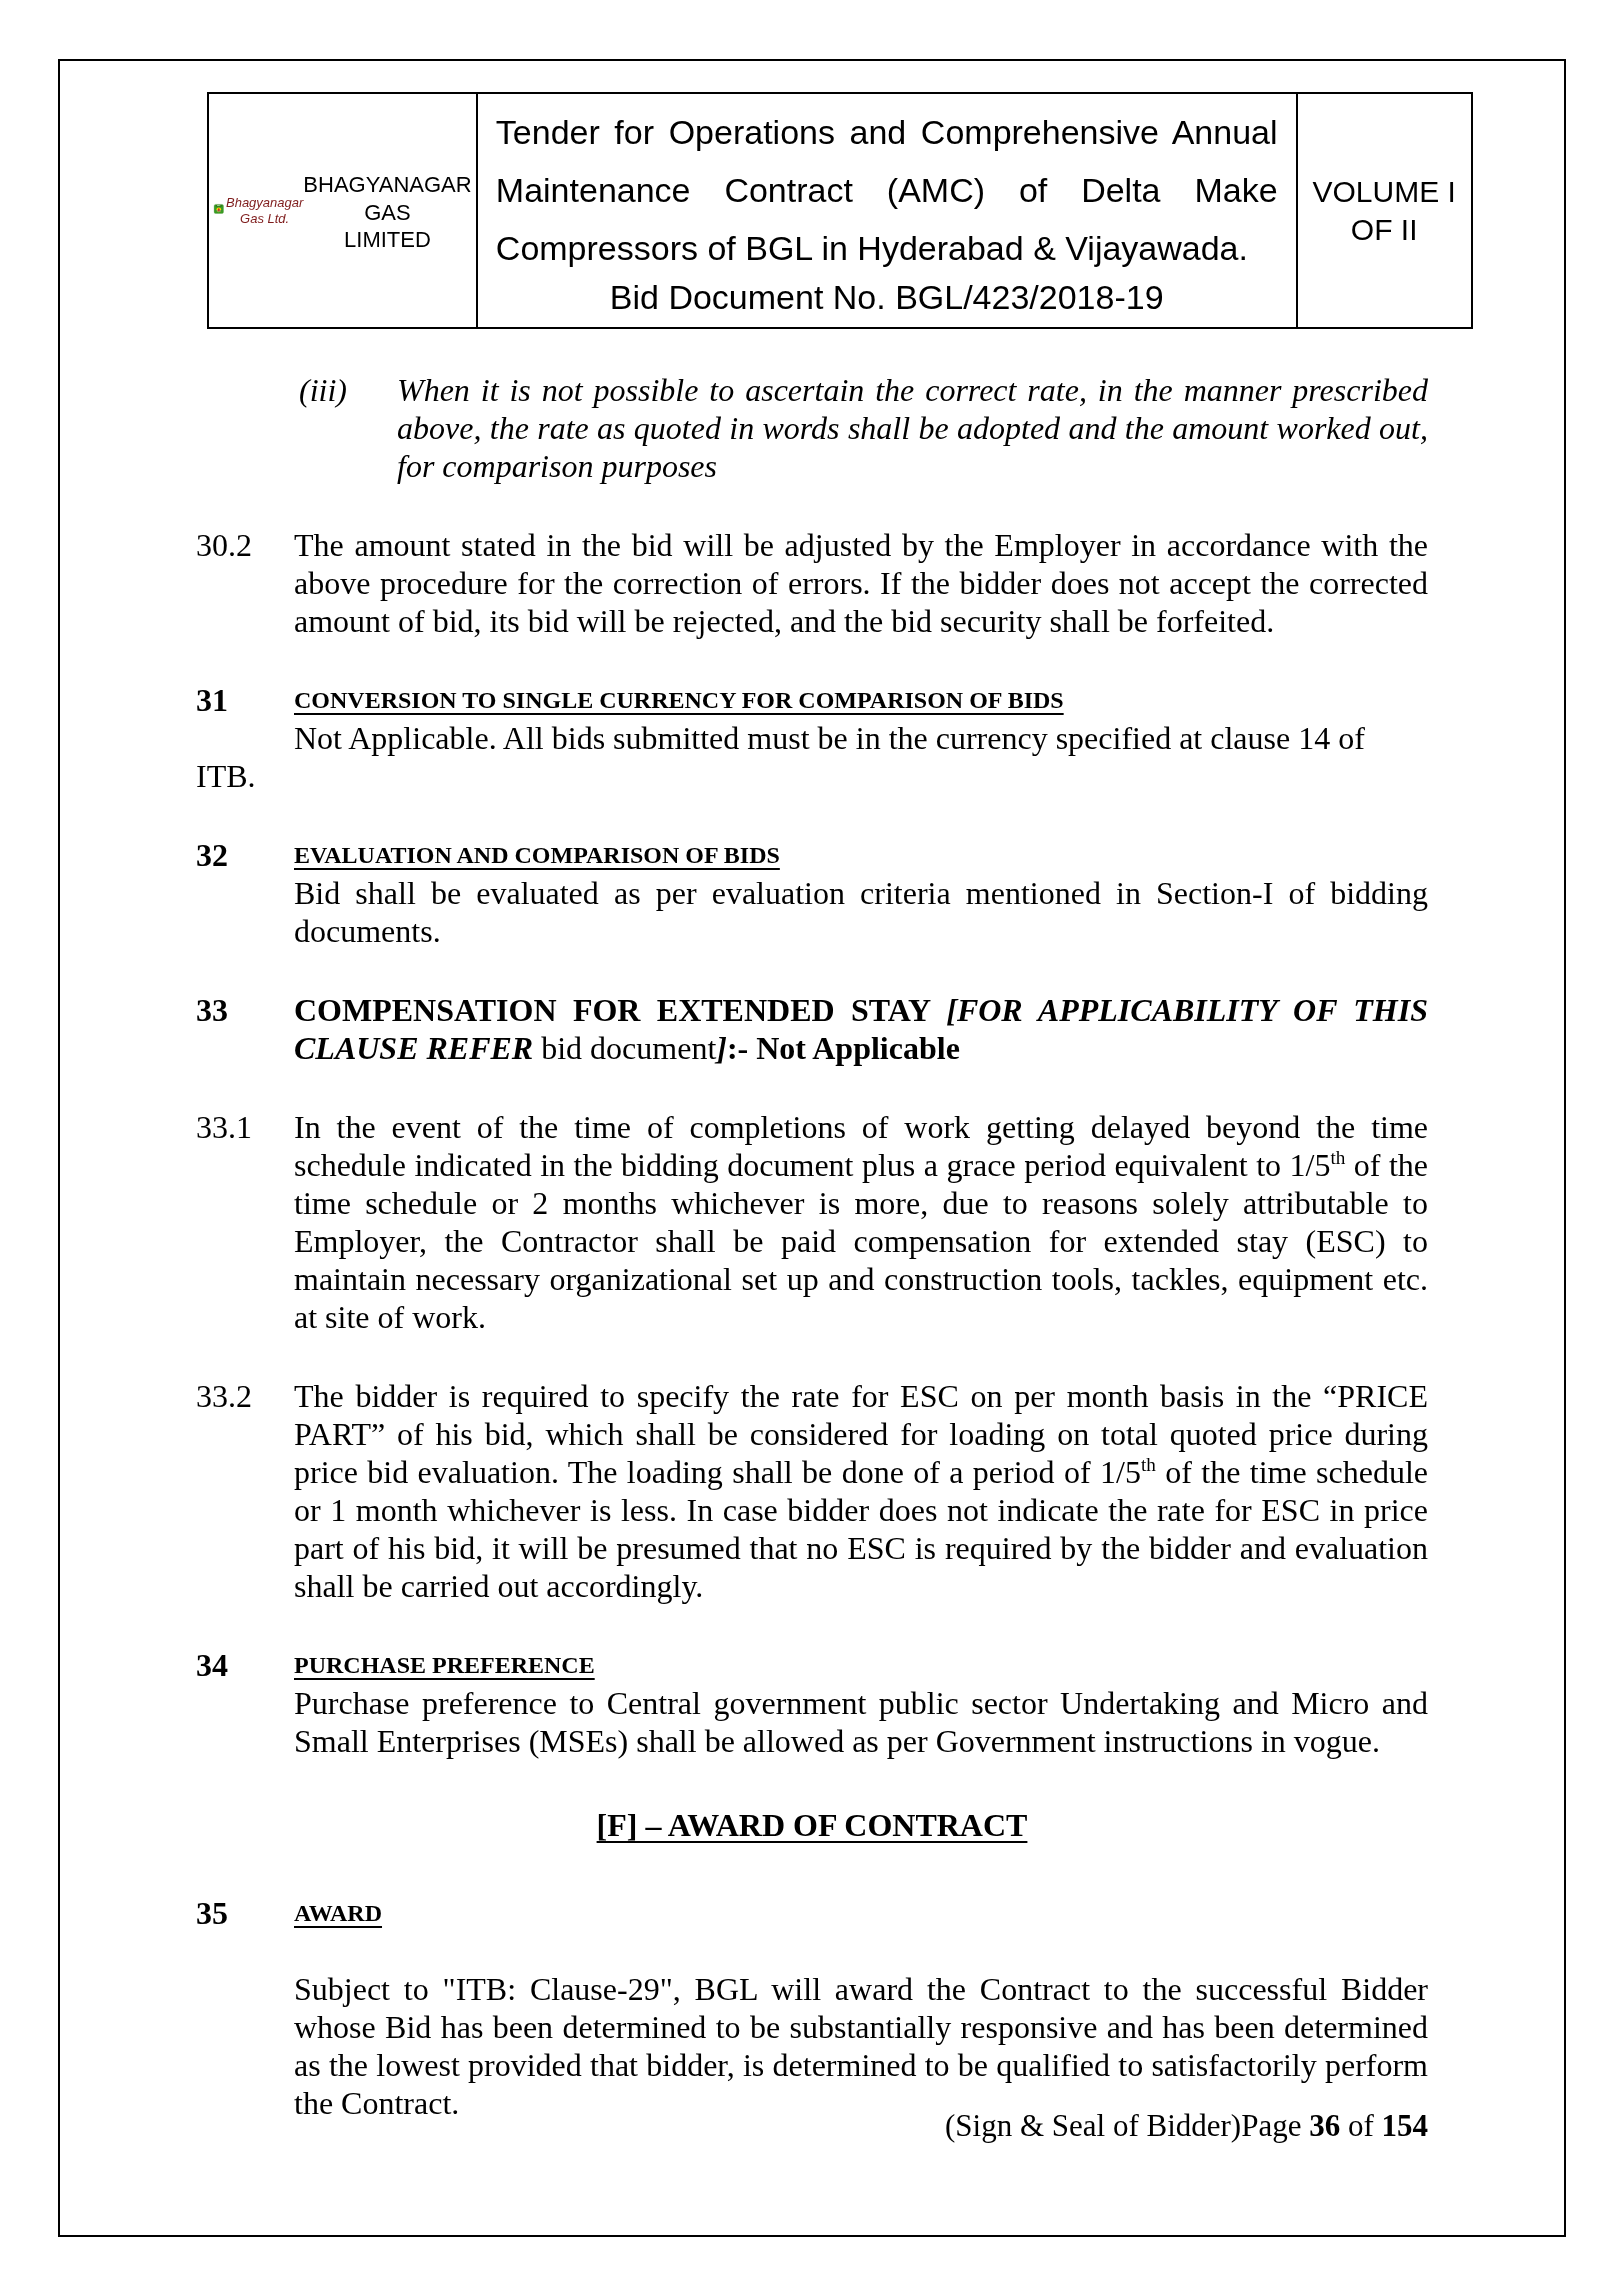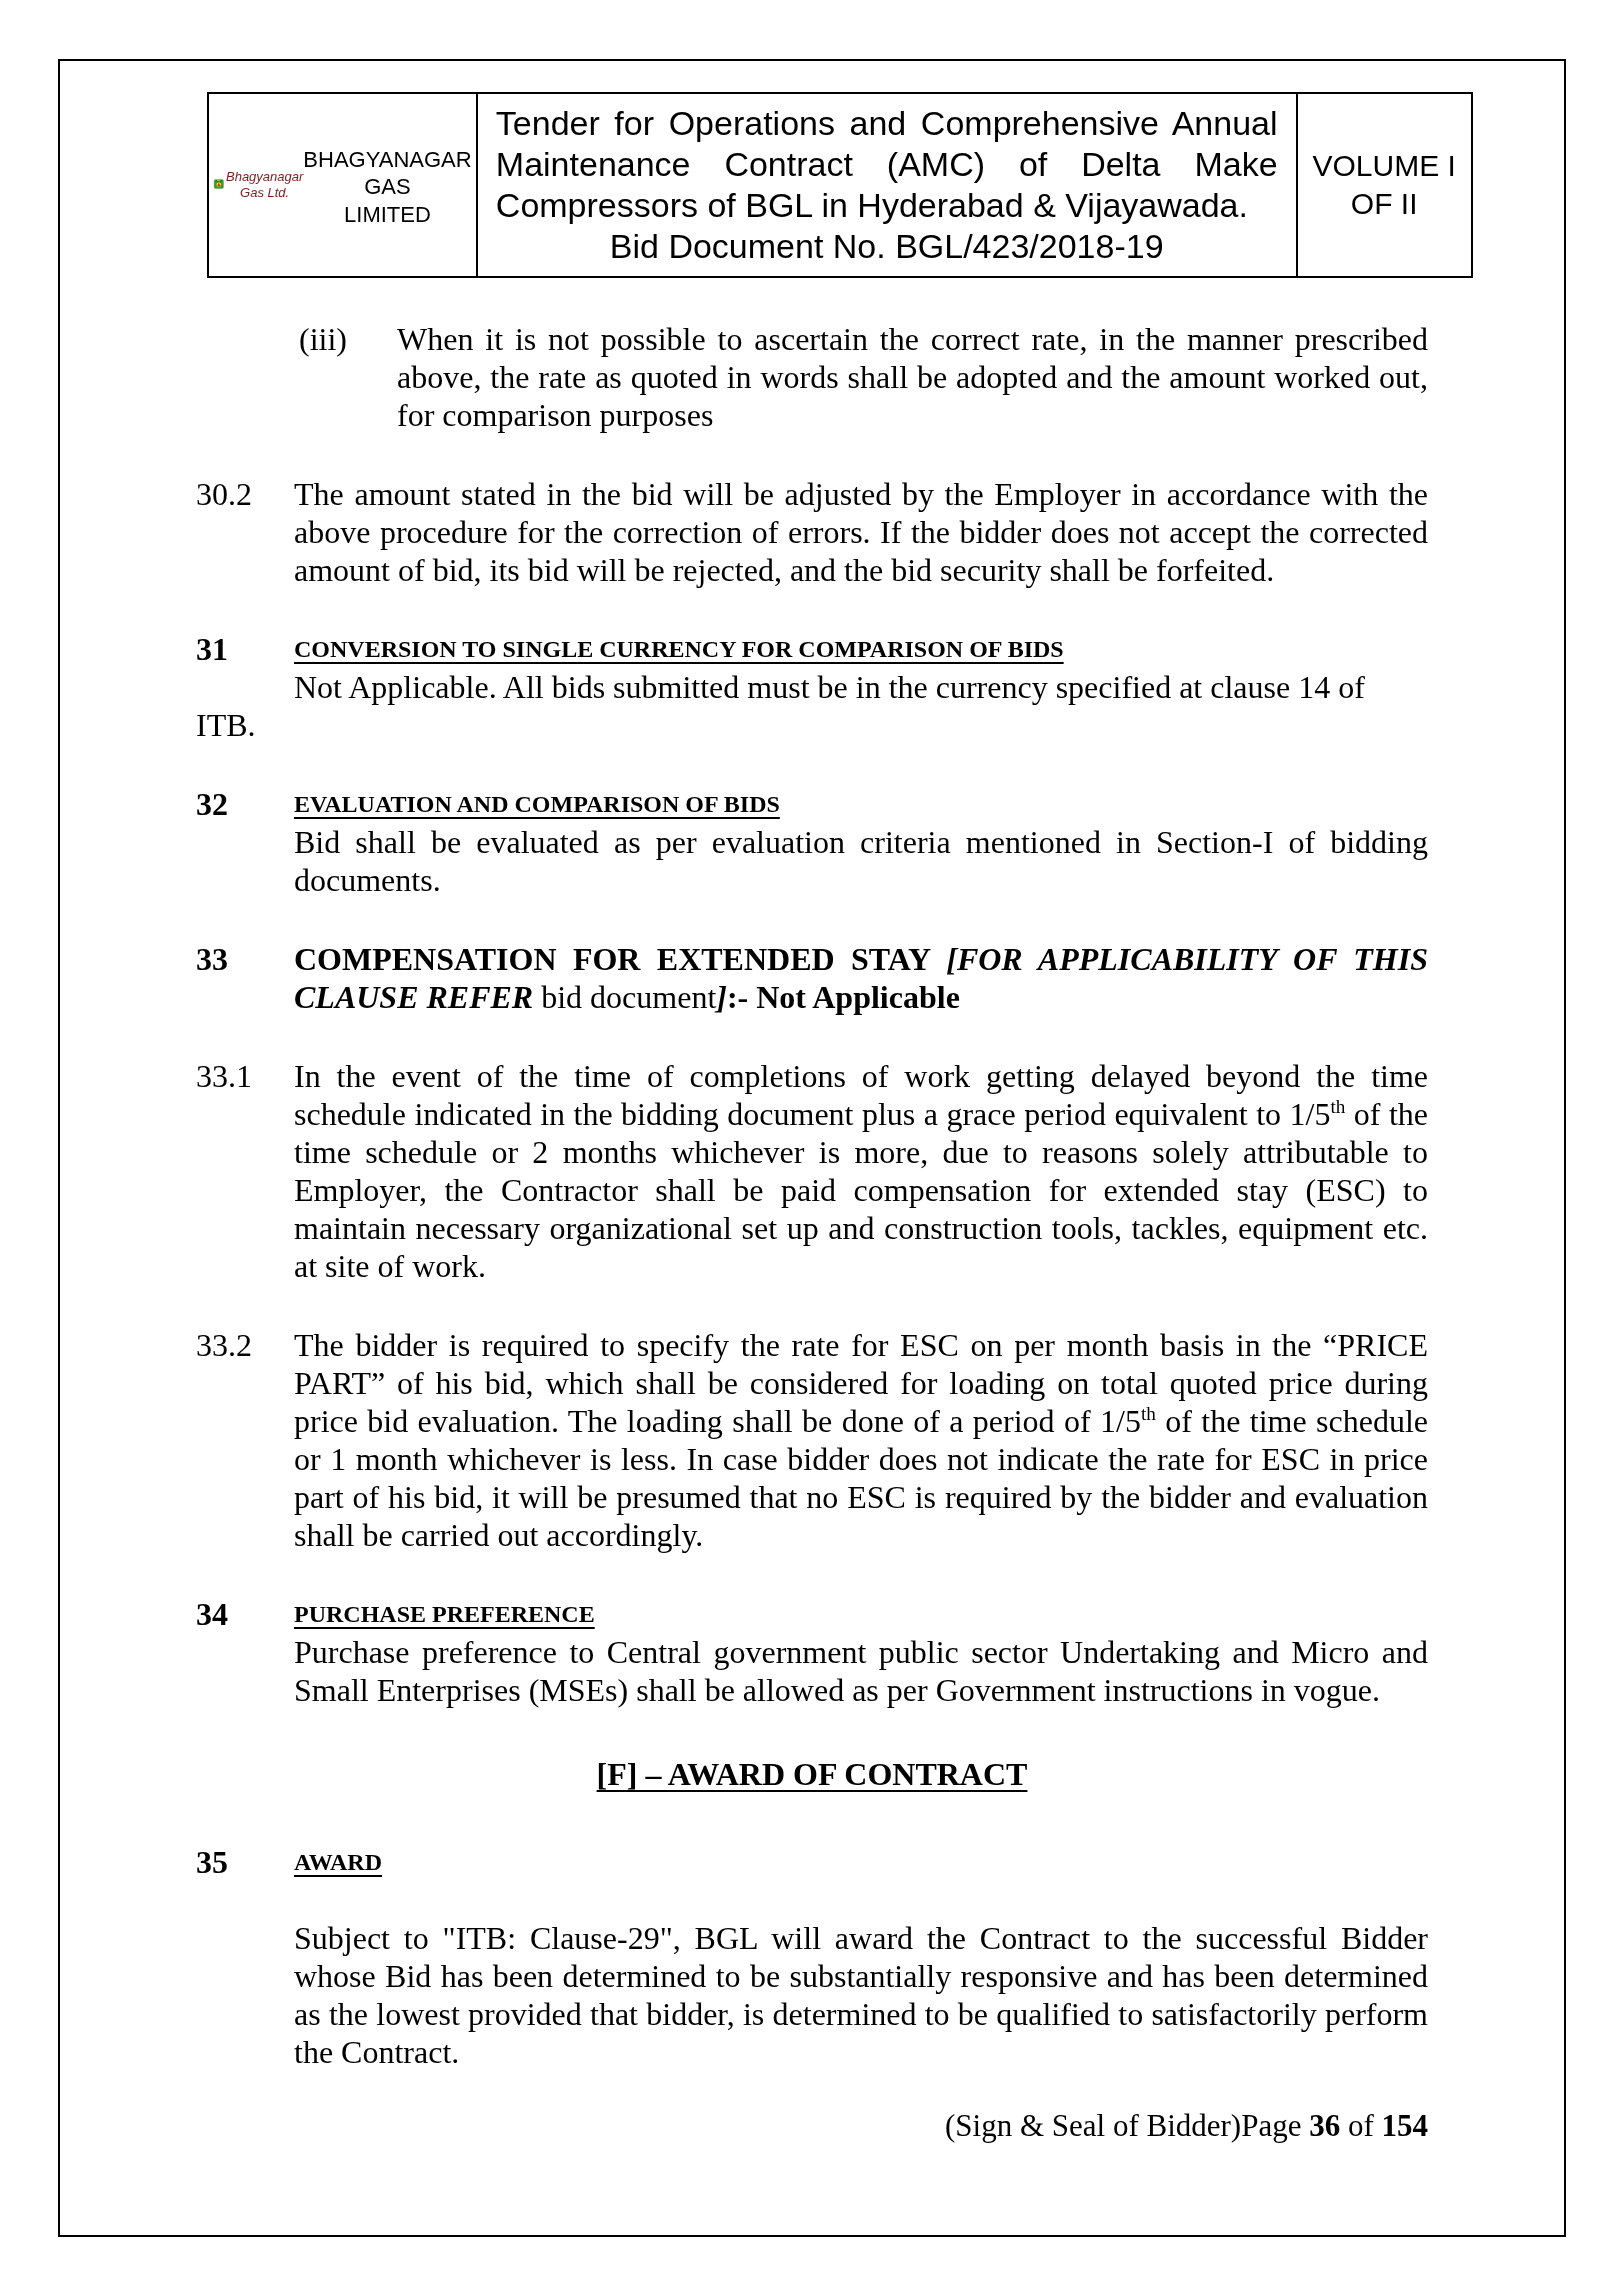--- a/index.html
+++ b/index.html
@@ -20,29 +20,29 @@
     margin-left:10.5px; width:1266px;
     font-family:"Liberation Sans", sans-serif;
   }
   .header-table td { border:2px solid #000; vertical-align:middle; }
   .cell-logo { width:265px; text-align:center; padding:6.5px 3.9px; }
   .cell-title { width:808px; padding:9.2px 18.3px; }
   .cell-volume { width:172px; text-align:center; font-size:30px; line-height:38px; }
   .logo-wrap { display:flex; flex-direction:row; align-items:center; }
   .logo-caption { color:#7f1d1d; font-size:13px; line-height:15.7px; font-style:italic; }
   .company-name { font-size:22px; line-height:27.5px; margin-top:3.9px; }
-  .tender-title { font-size:34px; line-height:41px; text-align:justify; }
+  .tender-title { font-size:34px; line-height:58px; text-align:justify; }
   .bid-doc { font-size:34px; line-height:41px; text-align:center; }
 
   
   .doc-body { margin-top:42px; font-size:32px; line-height:38px; }
   .clause { display:flex; margin-bottom:41px; }
   .clause .num { flex:0 0 98px; width:98px; }
   .clause .cbody { flex:1 1 auto; min-width:0; }
-  .clause.sub { margin-left:103px; }
+  .clause.sub { margin-left:103px;font-style:italic; }
   .just { text-align:justify; }
   .bold, .b { font-weight:bold; }
   .bi { font-weight:bold; font-style:italic; }
   .r { font-weight:normal; font-style:normal; }
   h3.heading {
     font-size:24px; line-height:38px; font-weight:bold;
     text-decoration:underline; text-decoration-thickness:2px; text-underline-offset:4.6px;
   }
   p { font-size:32px; line-height:38px; }
   .outdent { margin-left:-98px; }

